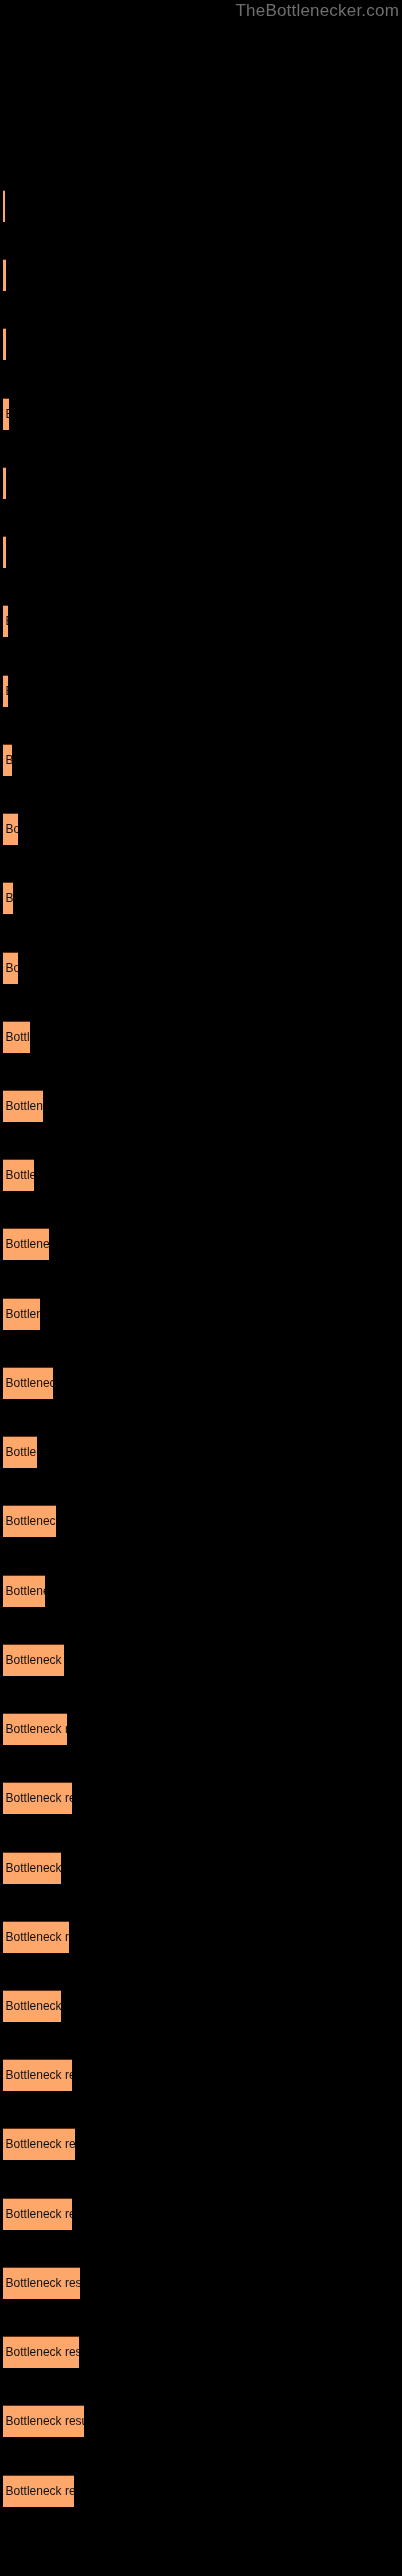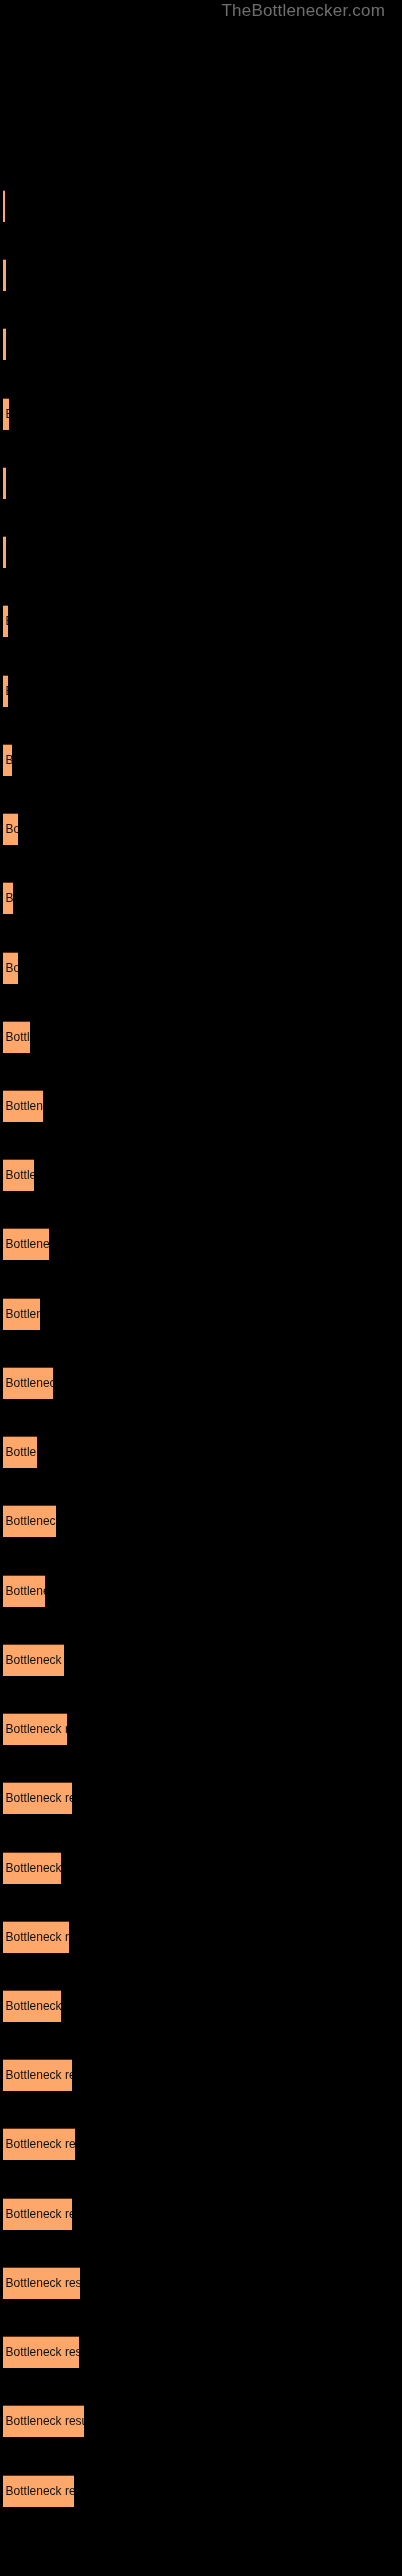--- a/index.html
+++ b/index.html
@@ -9,21 +9,21 @@
     font-family:"Liberation Sans", sans-serif;
     overflow:hidden;
   }
   #page {
     position:relative;
     width:403px; height:2576px;
     background:#000000;
   }
   #watermark {
     position:absolute;
-    top:0px; right:18px;
+    top:0px; right:4px;
     font-size:17px;
     line-height:21px;
     color:#6e6e6e;
     letter-spacing:0.2px;
     white-space:nowrap;
   }
   #chart {
     position:absolute;
     left:0px; top:0px;
     width:403px; height:2576px;

